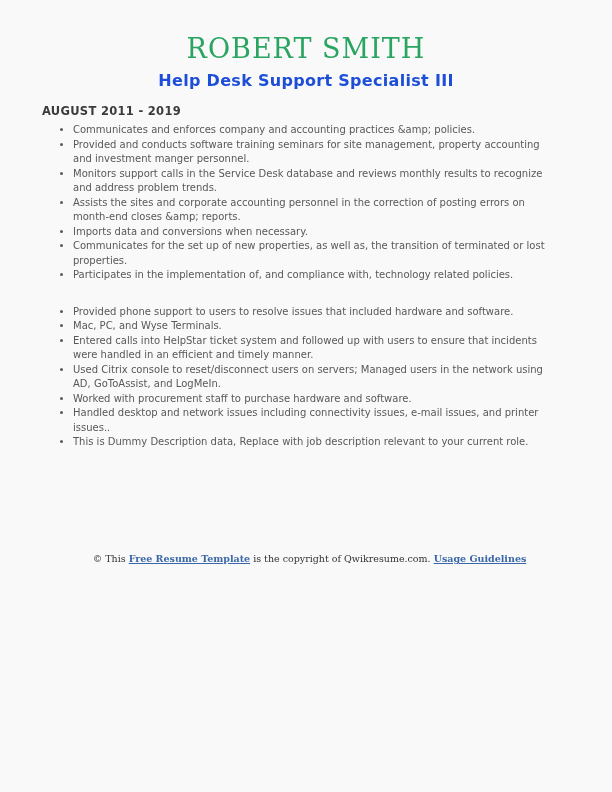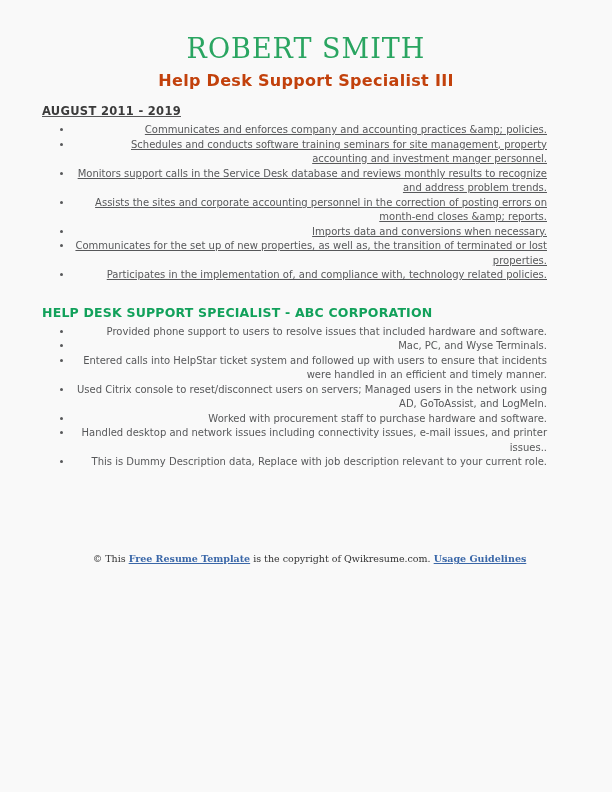--- a/index.html
+++ b/index.html
@@ -23,38 +23,38 @@
     font-weight: normal;
     font-size: 27px;
     line-height: 34px;
     letter-spacing: 1px;
     color: #2aa561;
   }
   .job-title {
     margin-top: 5px;
     font-size: 16px;
     font-weight: bold;
-    color: #c2410c;
+    color: #1d4ed8;
     letter-spacing: 0.3px;
   }
   .contact {
     margin-top: 13px;
     font-size: 11px;
     font-weight: bold;
     color: #1e73be;
   }
   .contact span { white-space: pre; }
   .summary {
     margin: 40px 72px 0 60px;
     font-size: 10px;
     line-height: 14.5px;
     color: #57585a;
   }
   .job-section { margin: 22px 65px 0 42px; }
-  .job-section:first-child { margin-top: 14px; text-decoration: underline; }
+  .job-section:first-child { margin-top: 14px; }
   .dates {
     font-size: 11.5px;
     font-weight: bold;
     color: #3b3b3b;
     letter-spacing: 0.3px;
   }
   .job-heading {
     margin: 2px 0 0 0;
     max-width: 470px;
     font-size: 12.5px;
@@ -65,21 +65,20 @@
   }
   ul.bullets {
     margin: 5px 0 0 0;
     padding: 0 0 0 31px;
     list-style: disc;
   }
   ul.bullets li {
     font-size: 10px;
     line-height: 14.5px;
     color: #57585a;
-    text-align: right;
   }
   .footer {
     position: absolute;
     left: 7px; right: 0; bottom: 12px;
     text-align: center;
     font-family: "DejaVu Serif", serif;
     font-size: 9.5px;
     color: #333333;
   }
   .footer a {
@@ -99,31 +98,30 @@
     <h1 class="name">ROBERT SMITH</h1>
     <div class="job-title">Help Desk Support Specialist III</div>
   </header>
 
 
   <main id="experience">
   <section class="job-section">
     <div class="dates">AUGUST 2011 - 2019</div>
     <ul class="bullets">
           <li>Communicates and enforces company and accounting practices &amp;amp; policies.</li>
-          <li>Schedules and conducts software training seminars for site management, property accounting and investment manger personnel.</li>
+          <li>Provided and conducts software training seminars for site management, property accounting and investment manger personnel.</li>
           <li>Monitors support calls in the Service Desk database and reviews monthly results to recognize and address problem trends.</li>
           <li>Assists the sites and corporate accounting personnel in the correction of posting errors on month-end closes &amp;amp; reports.</li>
           <li>Imports data and conversions when necessary.</li>
           <li>Communicates for the set up of new properties, as well as, the transition of terminated or lost properties.</li>
           <li>Participates in the implementation of, and compliance with, technology related policies.</li>
         </ul>
   </section>
 
   <section class="job-section">
-    <h2 class="job-heading">HELP DESK SUPPORT SPECIALIST - ABC CORPORATION</h2>
     <ul class="bullets">
           <li>Provided phone support to users to resolve issues that included hardware and software.</li>
           <li>Mac, PC, and Wyse Terminals.</li>
           <li>Entered calls into HelpStar ticket system and followed up with users to ensure that incidents were handled in an efficient and timely manner.</li>
           <li>Used Citrix console to reset/disconnect users on servers; Managed users in the network using AD, GoToAssist, and LogMeIn.</li>
           <li>Worked with procurement staff to purchase hardware and software.</li>
           <li>Handled desktop and network issues including connectivity issues, e-mail issues, and printer issues..</li>
           <li>This is Dummy Description data, Replace with job description relevant to your current role.</li>
         </ul>
   </section>

